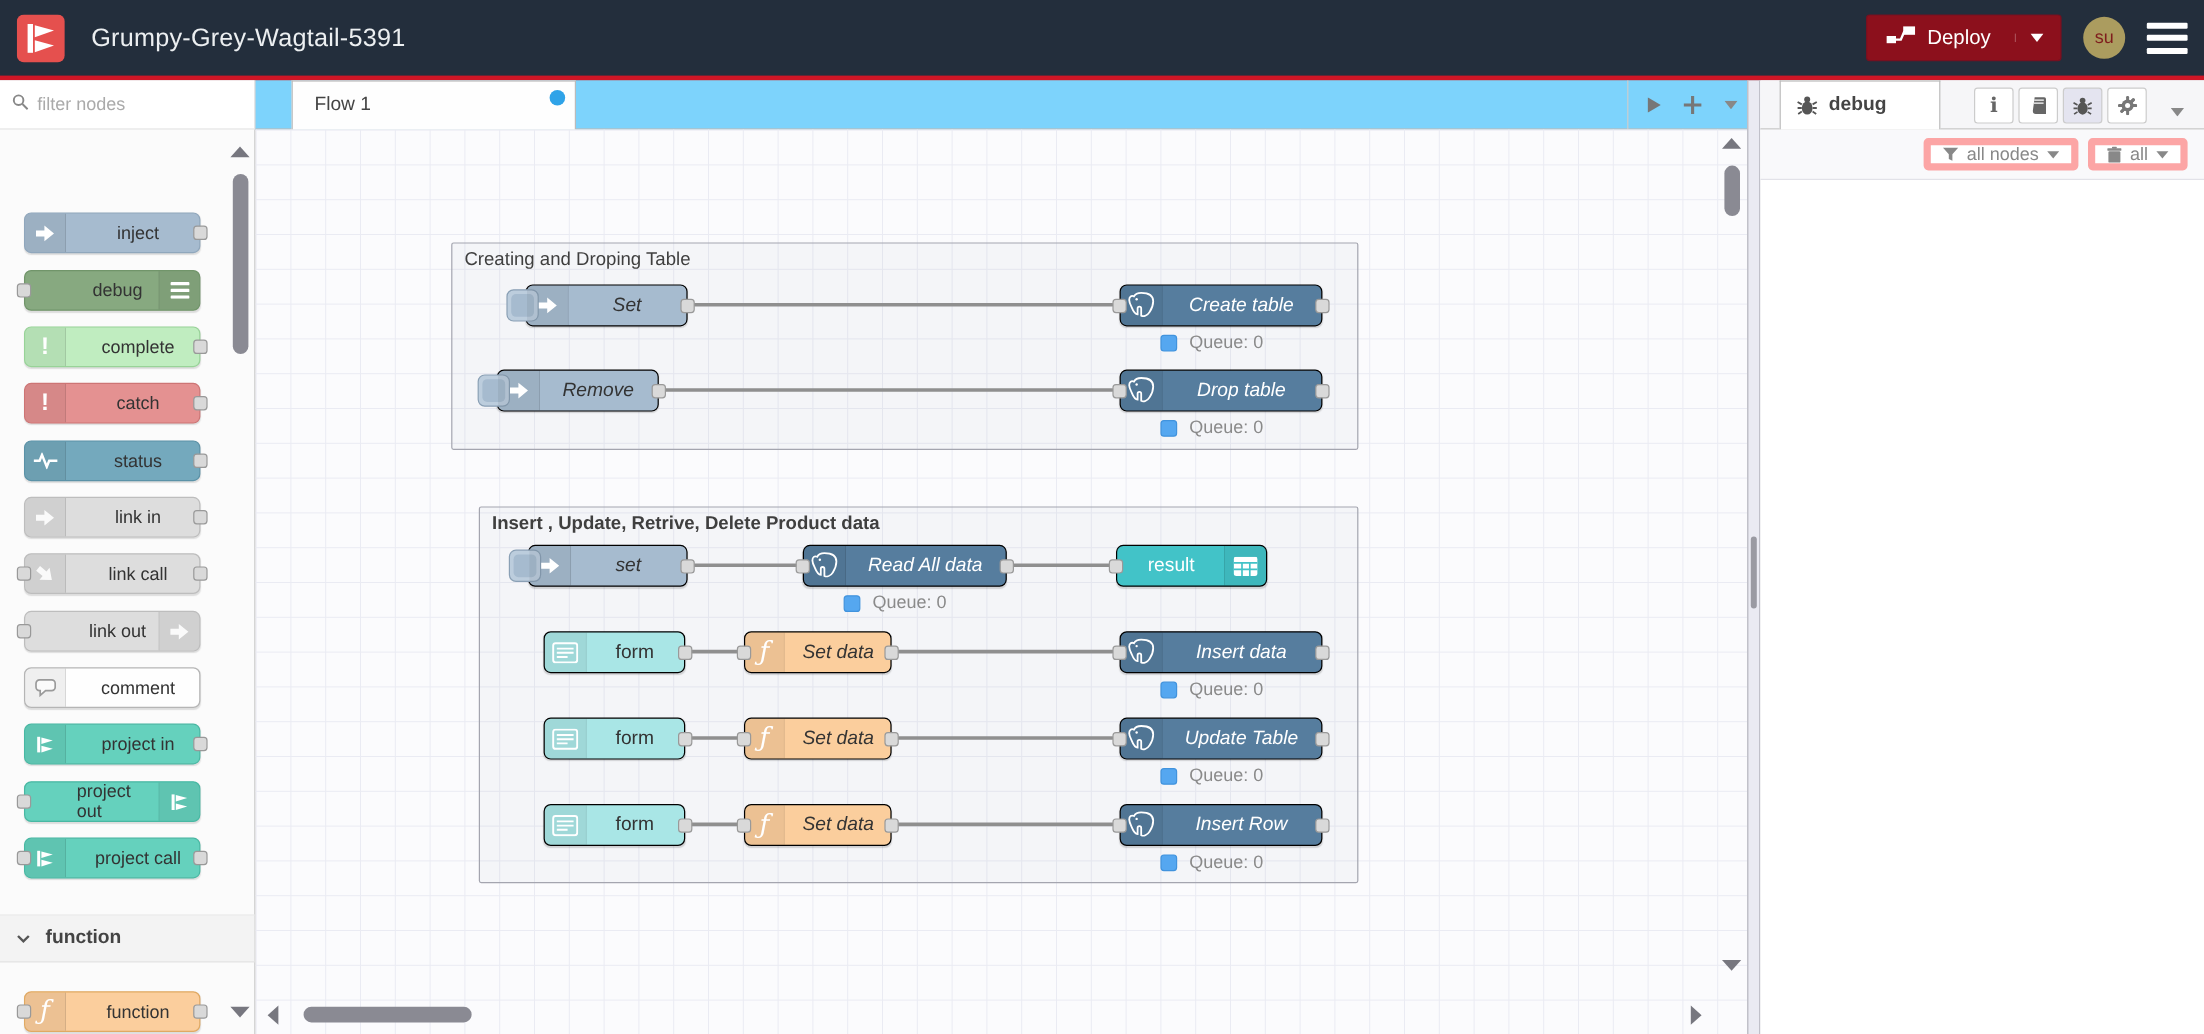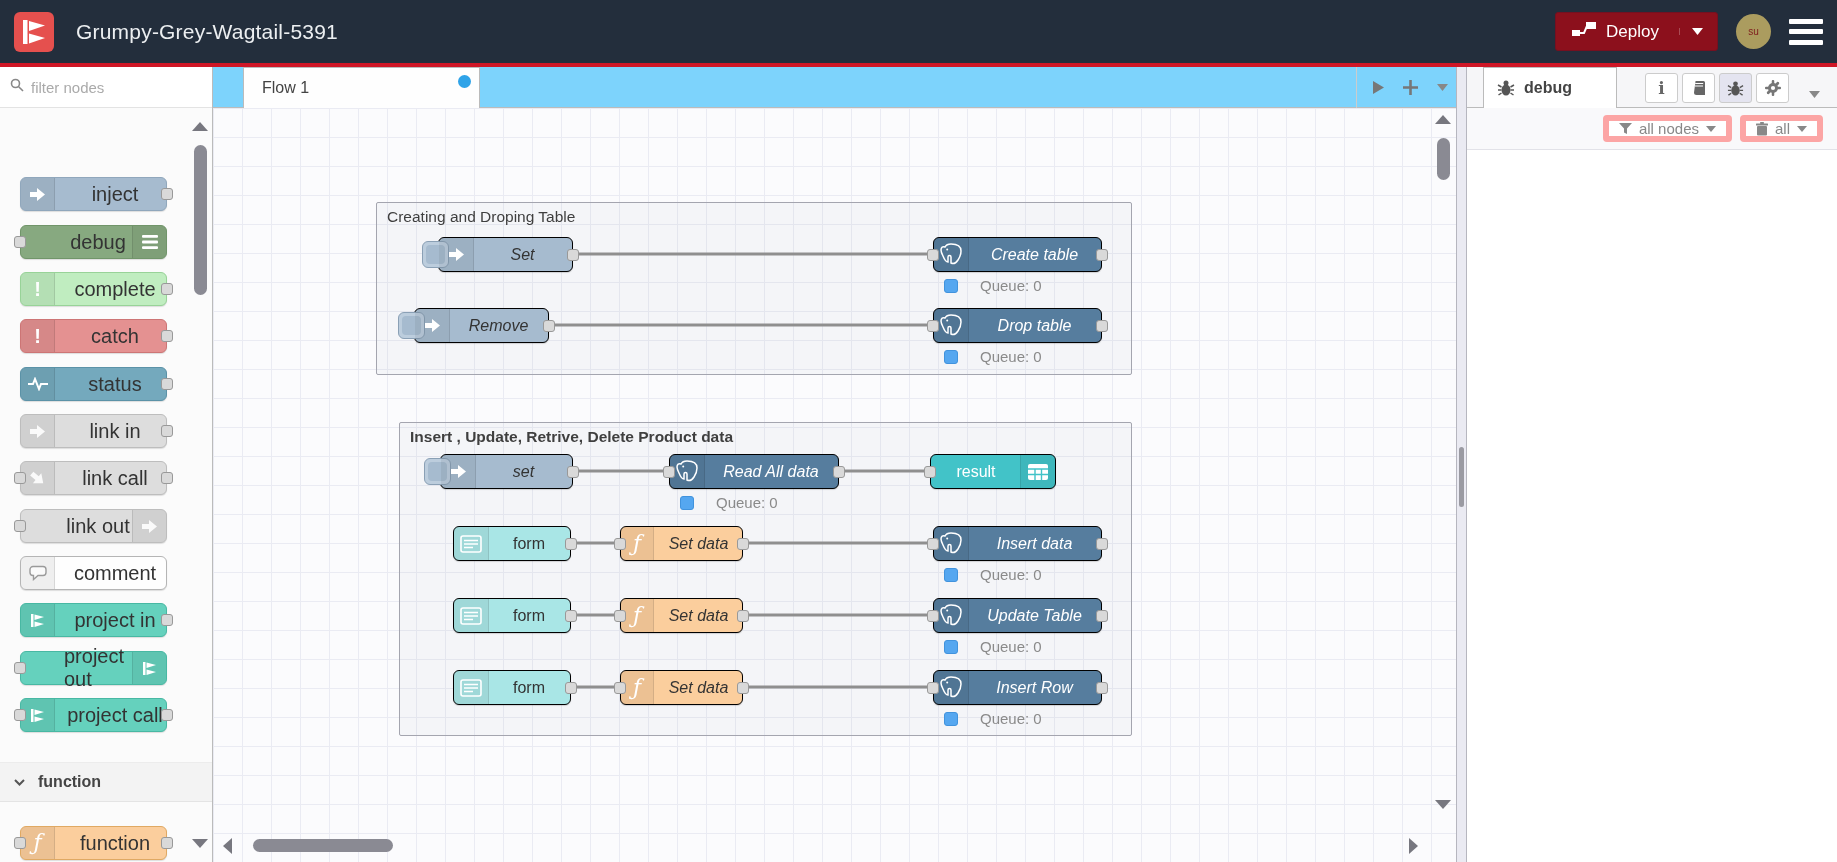--- a/index.html
+++ b/index.html
@@ -10,21 +10,21 @@
   
   #header { position:absolute; left:0; top:0; width:1837px; height:67px;
             background:#232e3c; border-bottom:4px solid #cf1626; display:flex; align-items:center; }
   .logo { width:40px; height:40px; margin-left:14px; flex:0 0 auto; }
   .hdr-title { color:#eceff1; font-size:21px; margin-left:22px; letter-spacing:.2px; }
   .hdr-right { position:absolute; right:14px; top:0; height:63px; display:flex; align-items:center; gap:18px; }
   .deploy-btn { display:flex; align-items:center; gap:10px; background:#8c101c; border:1px solid #751020;
                 color:#fff; font-size:17px; padding:8px 14px 8px 16px; border-radius:3px; cursor:pointer;
                 font-family:"Liberation Sans", sans-serif; }
   .deploy-btn .dd { margin-left:10px; padding-left:12px; border-left:1px solid rgba(255,255,255,.25); display:flex; align-items:center;}
-  .avatar { width:35px; height:35px; border-radius:50%; background:#ab9c5f; color:#7f1d1d; font-size:10px;
+  .avatar { width:35px; height:35px; border-radius:50%; background:#ab9c5f; color:#7f1d1d; font-size:15px;
             display:flex; align-items:center; justify-content:center; cursor:pointer; }
   .hamburger { width:34px; height:26px; display:flex; flex-direction:column; justify-content:space-between; cursor:pointer; }
   .hamburger div { height:5px; background:#fff; border-radius:1px; }
 
   
   #main { position:absolute; left:0; top:67px; width:1837px; height:795px; }
 
   
   #palette { position:absolute; left:0; top:0; width:213px; height:795px; background:#fbfbfb;
              border-right:1px solid #bbb; }
@@ -33,21 +33,21 @@
   .pal-search input { border:none; outline:none; flex:1; font-size:15px; color:#555; background:transparent;
                       font-family:"Liberation Sans", sans-serif; }
   .pal-search input::placeholder { color:#aaa; }
   .pal-cat { position:absolute; left:0; width:212px; height:40px; background:#f3f3f3;
              border-top:1px solid #ececec; border-bottom:1px solid #e4e4e4; display:flex; align-items:center;
              gap:13px; padding:0 14px; cursor:pointer; }
   .pal-cat span { font-size:16px; font-weight:bold; color:#444; }
   .pnode { position:absolute; left:20px; width:147px; height:34px; border-radius:6px; border:1px solid;
            cursor:grab; box-shadow:0 1px 1px rgba(0,0,0,.12); }
   .pnode .plabel { position:absolute; inset:0; display:flex; align-items:center; justify-content:center;
-                   font-size:20px; color:#333;padding-left:43px; }
+                   font-size:15px; color:#333;padding-left:43px; }
   .iconbox { position:absolute; top:0; bottom:0; width:34px; display:flex; align-items:center; justify-content:center; }
   .iconbox.ib-l { left:0; background:rgba(0,0,0,.06); border-right:1px solid rgba(0,0,0,.10); border-radius:5px 0 0 5px; }
   .iconbox.ib-r { right:0; background:rgba(0,0,0,.06); border-left:1px solid rgba(0,0,0,.10); border-radius:0 5px 5px 0; }
   .pad-l { padding-left:34px; } .pad-r { padding-right:34px; }
   .port { position:absolute; width:12px; height:12px; background:#d9d9d9; border:1px solid #999;
           border-radius:3px; top:calc(50% - 6px); cursor:crosshair; }
   .port.p-l { left:-7px; } .port.p-r { right:-7px; }
   .excl { color:#fff; font-weight:bold; font-size:20px; }
   .fx { color:#fff; font-size:22px; font-style:italic; font-family:"DejaVu Serif", serif; line-height:1; }
 
@@ -93,21 +93,21 @@
   #wires path { stroke:#8f8f8f; stroke-width:3; fill:none; stroke-linecap:round; }
   .cnode { position:absolute; height:35px; border-radius:6px; border:1px solid;
            box-shadow:0 1px 1px rgba(0,0,0,.15); cursor:grab; }
   .cnode .clabel { position:absolute; inset:0; display:flex; align-items:center; justify-content:center; font-size:16px; }
   .cnode .iconbox { width:35px; }
   .lbl-dark { color:#333; } .lbl-light { color:#fff; }
   .it { font-style:italic; }
   .inj-btn { position:absolute; left:-17px; top:3px; width:27px; height:27px; border-radius:6px;
              background:#bccddd; border:1px solid #8aa0b5; cursor:pointer; }
   .inj-btn::after { content:""; position:absolute; inset:3px; border-radius:4px; background:#a6bbcf; }
-  .nstatus { position:absolute; display:flex; align-items:center; gap:22px; font-size:15px; color:#8a8a8a; white-space:nowrap; }
+  .nstatus { position:absolute; display:flex; align-items:center; gap:10px; font-size:15px; color:#8a8a8a; white-space:nowrap;margin-left:23px; }
   .nstatus .sdot { width:14px; height:14px; border-radius:3px; background:#55a7f0; border:1px solid #4193dd; }
 
   
   #gutter { position:absolute; left:1456px; top:0; width:11px; height:795px; background:#eaeaf2;
             border-left:1px solid #b6b6bf; border-right:1px solid #b6b6bf; cursor:col-resize; }
   .grip { position:absolute; left:2px; top:380px; width:5px; height:60px; background:#9a9aa2; border-radius:3px; }
   #sidebar { position:absolute; left:1467px; top:0; width:370px; height:795px; background:#fff; }
   .sb-tabbar { position:absolute; left:0; top:0; width:370px; height:41px; background:#f6f6f8; border-bottom:1px solid #bbb; }
   .sb-tab { position:absolute; left:16px; top:0; width:134px; height:41px; background:#fff; border:1px solid #bbb;
             border-bottom:none; display:flex; align-items:center; gap:9px; padding:0 13px; cursor:pointer; }

